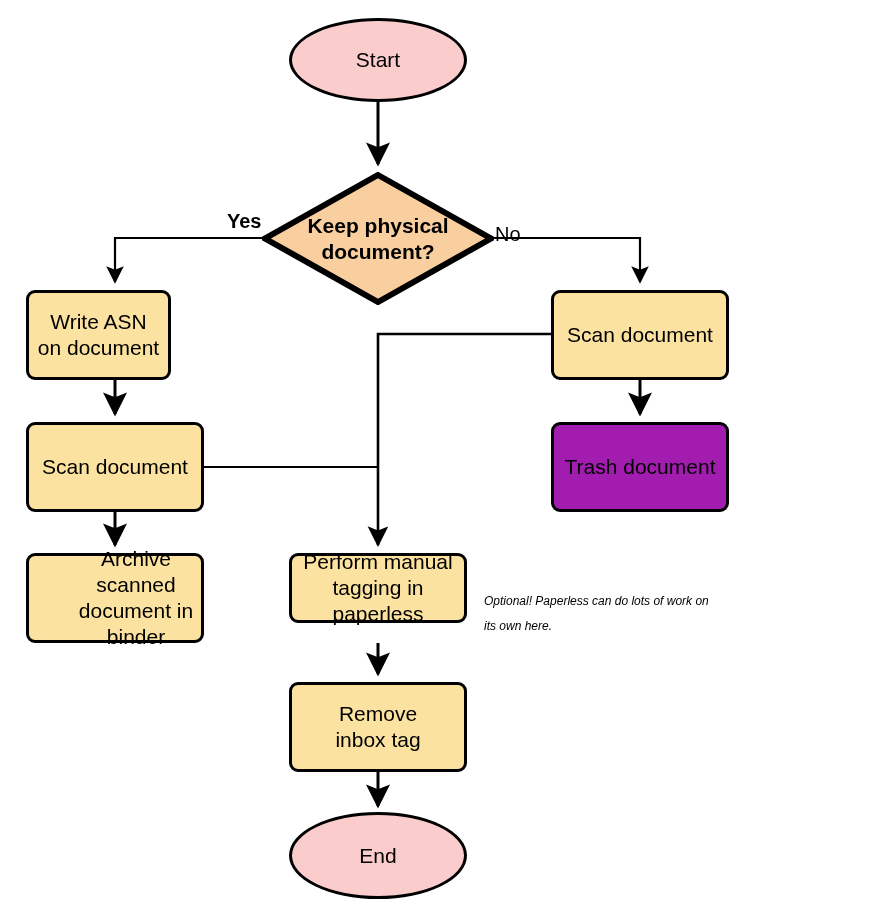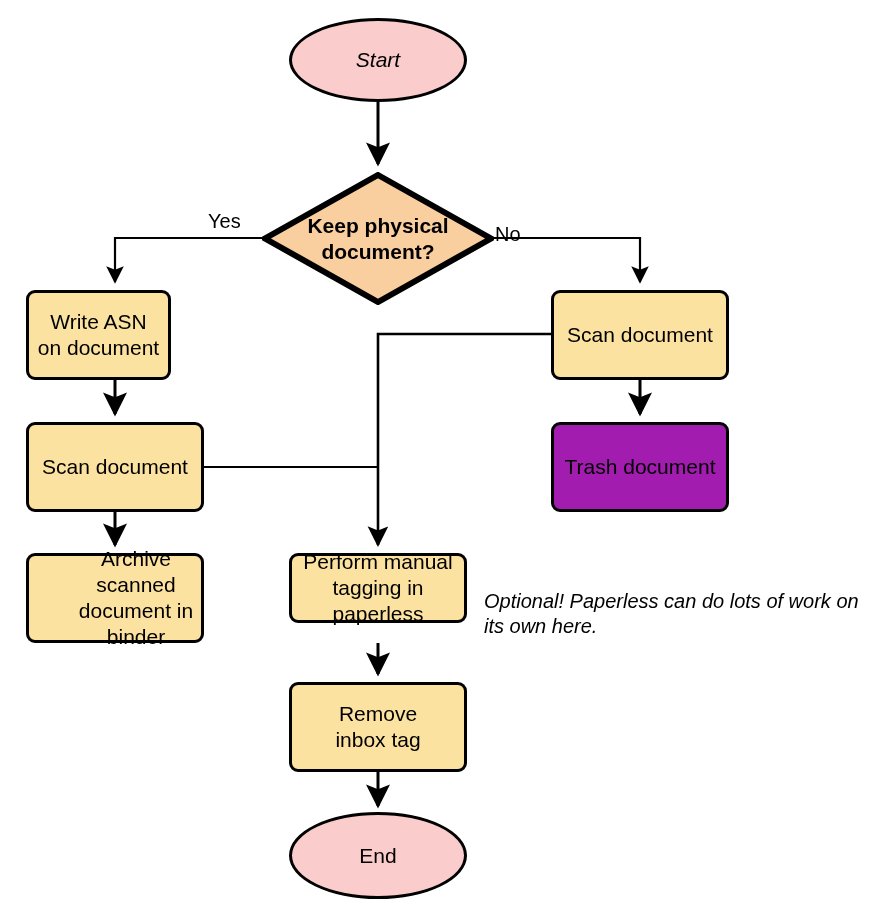--- a/index.html
+++ b/index.html
@@ -68,21 +68,21 @@
     position: absolute;
     color: #000000;
     font-size: 20px;
     line-height: 23px;
     white-space: nowrap;
     z-index: 4;
   }
   .annotation {
     position: absolute;
     color: #000000;
-    font-size: 20px;
+    font-size: 12px;
     line-height: 25px;
     font-style: italic;
     white-space: pre-line;
     z-index: 4;
   }
 </style>
 </head>
 <body>
 
 <div id="canvas">
@@ -108,21 +108,21 @@
 
     <path d="M 551 334 L 378 334 L 378 545" fill="none" stroke="#000000" stroke-width="2.6" marker-end="url(#arrowhead)"></path>
 
     <path d="M 204 467 L 378 467" fill="none" stroke="#000000" stroke-width="2.2"></path>
 
     <path d="M 378 643 L 378 674" fill="none" stroke="#000000" stroke-width="3" marker-end="url(#arrowhead)"></path>
 
     <path d="M 378 772 L 378 806" fill="none" stroke="#000000" stroke-width="3" marker-end="url(#arrowhead)"></path>
   </svg>
 
-  <div class="node terminator" style="left:289px; top:18px; width:178px; height:84px; background:#FACCCC;font-style:italic;">
+  <div class="node terminator" style="left:289px; top:18px; width:178px; height:84px; background:#FACCCC;">
     <span>Start</span>
   </div>
 
   <div class="node decision" style="left:262px; top:172px; width:232px; height:133px;">
     <svg class="decision-shape" viewBox="0 0 232 133" preserveAspectRatio="none" xmlns="http://www.w3.org/2000/svg">
       <polygon points="116,3 229,66.5 116,130 3,66.5" fill="#FACFA0" stroke="#000000" stroke-width="6" stroke-linejoin="miter"></polygon>
     </svg>
     <span class="decision-label">Keep physical
 document?</span>
   </div>
@@ -158,20 +158,20 @@
 
   <div class="node terminator" style="left:289px; top:812px; width:178px; height:87px; background:#FACCCC;">
     <span>End</span>
   </div>
 
   <div class="node process" style="left:289px; top:682px; width:178px; height:90px; background:#FCE2A0;">
     <span>Remove
 inbox tag</span>
   </div>
 
-  <div class="edge-label" style="left:208px; top:210px;">Yes</div>
+  <div class="edge-label" style="left:227px; top:210px;font-weight:bold;">Yes</div>
 
   <div class="edge-label" style="left:495px; top:210px;margin-top:13px;">No</div>
 
   <div class="annotation" style="left:484px; top:589px; width:400px;">Optional! Paperless can do lots of work on
 its own here.</div>
 
 </div>
 
 </body></html>

